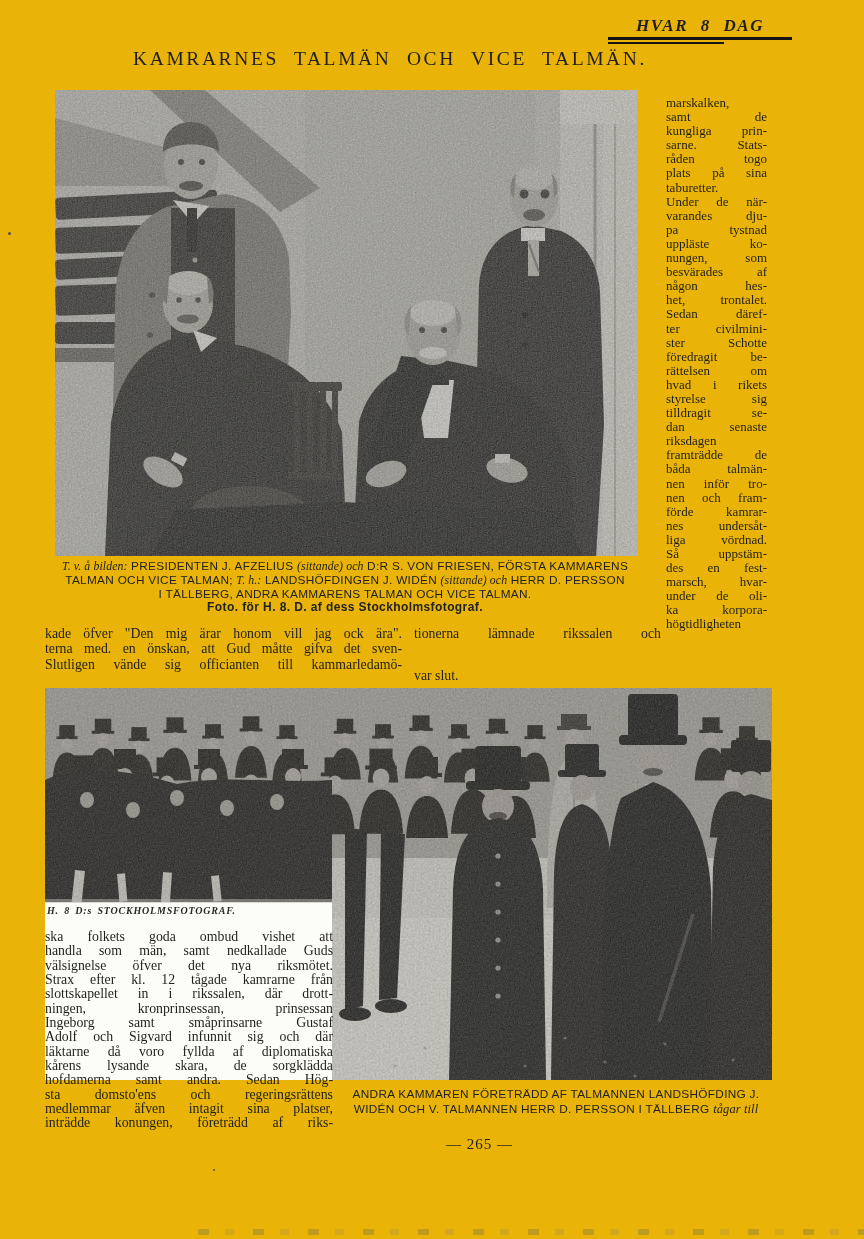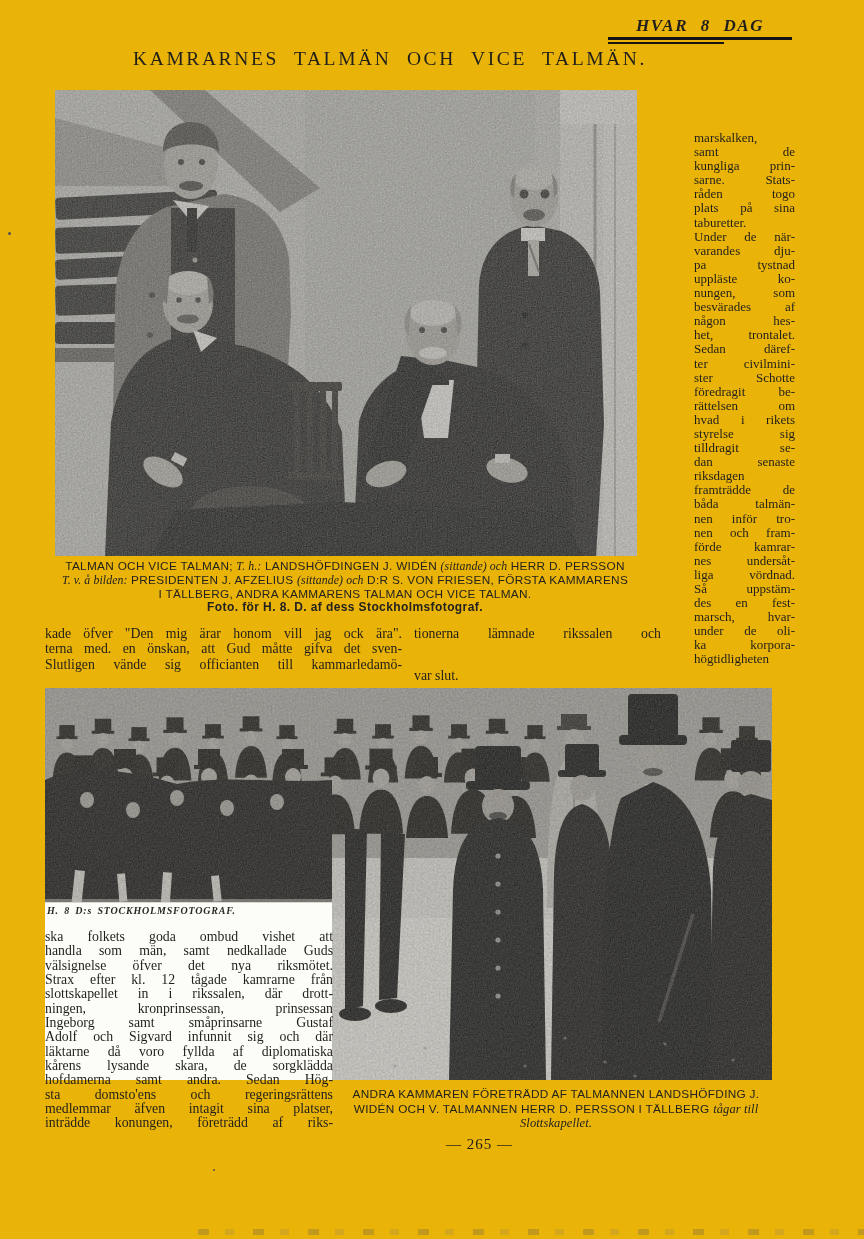--- a/index.html
+++ b/index.html
@@ -11,21 +11,21 @@
   .masthead .mh-text{font-style:italic;font-weight:bold;font-size:17px;letter-spacing:1.5px;word-spacing:7px;}
   .mh-rule{height:3px;background:#161513;margin:1px 8px 0 8px;}
   .mh-rule2{height:1.5px;background:#161513;width:58%;margin:2px 0 0 8px;}
   
   .title{left:30px;top:48px;width:720px;text-align:center;font-size:19.5px;
          letter-spacing:2.6px;word-spacing:8px;}
   
   .photo{overflow:hidden;}
   .photo svg{display:block;}
   
-  .rcol{left:694px;top:96px;width:101px;font-size:13px;margin-top:35px;}
+  .rcol{left:666px;top:96px;width:101px;font-size:13px;}
   .rcol .ln{line-height:14.1px;height:14.1px;text-align:justify;text-align-last:justify;}
   
   .cap{font-family:"Liberation Sans","DejaVu Sans",sans-serif;text-align:center;color:#232220;}
   .cap1{left:45px;top:560px;width:600px;font-size:11.8px;line-height:13.8px;letter-spacing:.3px;}
   .cap .it{font-family:"Liberation Serif",serif;font-style:italic;letter-spacing:.1px;}
   .cap-credit{font-weight:bold;font-size:12px;letter-spacing:.4px;}
   .cap2{left:338px;top:1087px;width:436px;font-size:11.8px;line-height:14.5px;letter-spacing:.3px;}
   .cap2 .it{font-size:12.5px;}
   
   .bodycol{font-size:13.8px;}
@@ -211,22 +211,22 @@
       <div class="ln">liga vördnad.</div>
       <div class="ln">Så uppstäm-</div>
       <div class="ln">des en fest-</div>
       <div class="ln">marsch, hvar-</div>
       <div class="ln">under de oli-</div>
       <div class="ln">ka korpora-</div>
       <div class="ln">högtidligheten</div>
     </div>
 
   <div class="abs cap cap1">
+    <div><span class="it">T. v. å bilden:</span><span> PRESIDENTEN J. AFZELIUS </span><span class="it">(sittande) och</span><span> D:R S. VON FRIESEN, FÖRSTA KAMMARENS</span></div>
     <div><span>TALMAN OCH VICE TALMAN; </span><span class="it">T. h.:</span><span> LANDSHÖFDINGEN J. WIDÉN </span><span class="it">(sittande) och</span><span> HERR D. PERSSON</span></div>
-    <div><span class="it">T. v. å bilden:</span><span> PRESIDENTEN J. AFZELIUS </span><span class="it">(sittande) och</span><span> D:R S. VON FRIESEN, FÖRSTA KAMMARENS</span></div>
     <div><span>I TÄLLBERG, ANDRA KAMMARENS TALMAN OCH VICE TALMAN.</span></div>
     <div class="cap-credit">Foto. för H. 8. D. af dess Stockholmsfotograf.</div>
   </div>
 
   <div class="abs bodycol col-lt">
       <div class="ln">kade öfver "Den mig ärar honom vill jag ock ära".</div>
       <div class="ln">terna med. en önskan, att Gud måtte gifva det sven-</div>
       <div class="ln">Slutligen vände sig officianten till kammarledamö-</div>
     </div>
   <div class="abs bodycol col-mt">
@@ -393,21 +393,20 @@
       <div class="ln">kårens lysande skara, de sorgklädda</div>
       <div class="ln">hofdamerna samt andra. Sedan Hög-</div>
       <div class="ln">sta domsto'ens och regeringsrättens</div>
       <div class="ln">medlemmar äfven intagit sina platser,</div>
       <div class="ln">inträdde konungen, företrädd af riks-</div>
     </div>
 
   <div class="abs cap cap2">
     <div><span>ANDRA KAMMAREN FÖRETRÄDD AF TALMANNEN LANDSHÖFDING J.</span></div>
     <div><span>WIDÉN OCH V. TALMANNEN HERR D. PERSSON I TÄLLBERG </span><span class="it">tågar till</span></div>
-    <div><span class="it">Slottskapellet.</span></div>
   </div>
 
   <div class="abs pagenum">— 265 —</div>
 
   <div class="abs bleed"></div>
 
   <div class="speck" style="left:8px;top:232px;width:3px;height:3px;"></div>
   <div class="speck" style="left:213px;top:1169px;width:2px;height:2px;"></div>
 
 </div>

